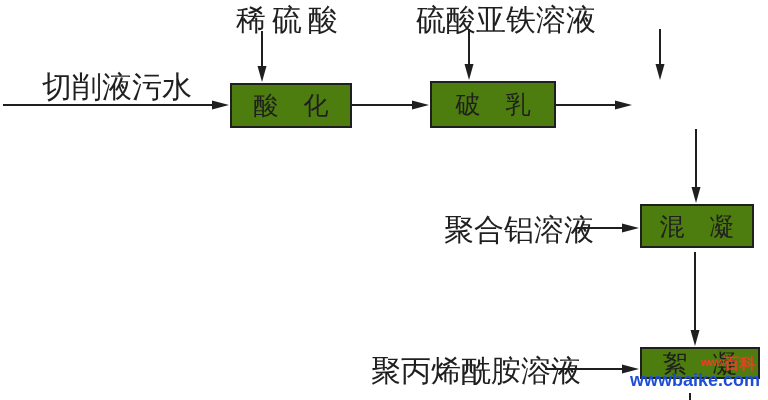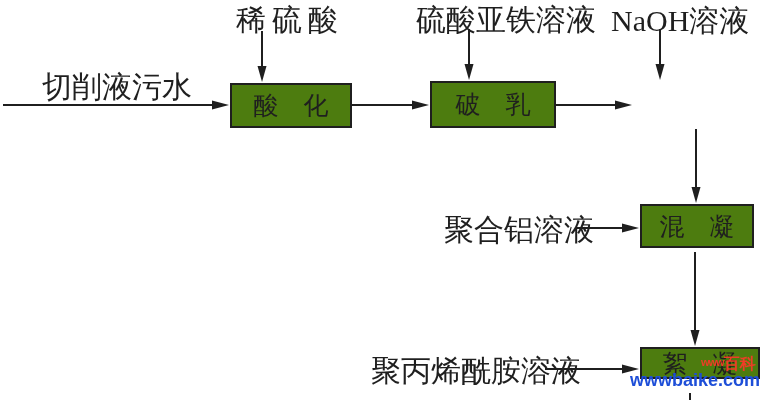--- a/index.html
+++ b/index.html
@@ -134,21 +134,20 @@
   <div class="box" style="left:640px;top:347px;width:120px;height:32px">
     <span class="box-label">絮　凝</span>
   </div>
 
   <div class="lbl" style="left:42px;top:70px">切削液污水</div>
 
   <div class="lbl lbl-spaced" style="left:236px;top:3px">稀硫酸</div>
 
   <div class="lbl" style="left:416px;top:3px">硫酸亚铁溶液</div>
 
-  <div class="lbl" style="left:611px;top:4px">NaOH溶液</div>
 
   <div class="lbl" style="left:444px;top:213px">聚合铝溶液</div>
 
   <div class="lbl" style="left:371px;top:354px">聚丙烯酰胺溶液</div>
 
   <div class="wm-red"><span class="wm-www">www</span><span class="wm-baike">百科</span></div>
 
   <div class="wm-gray">wwwbaike.com</div>
 
 </div>

